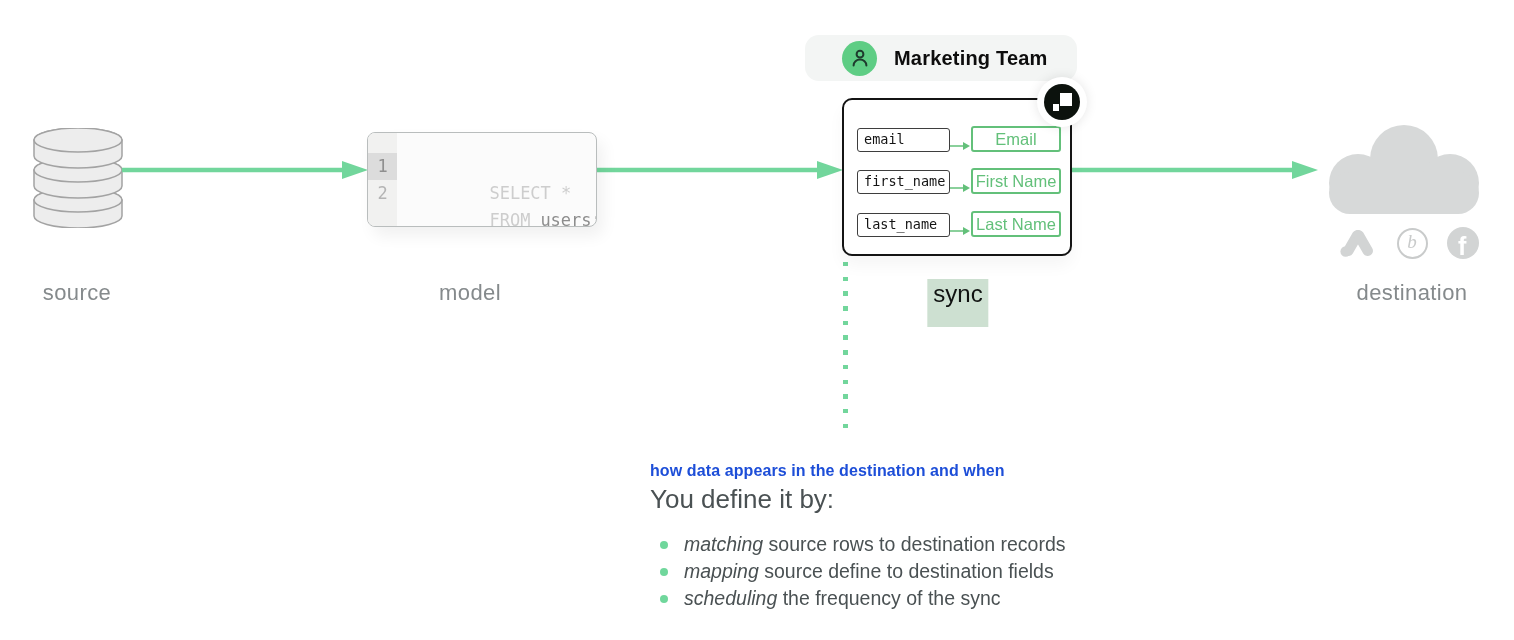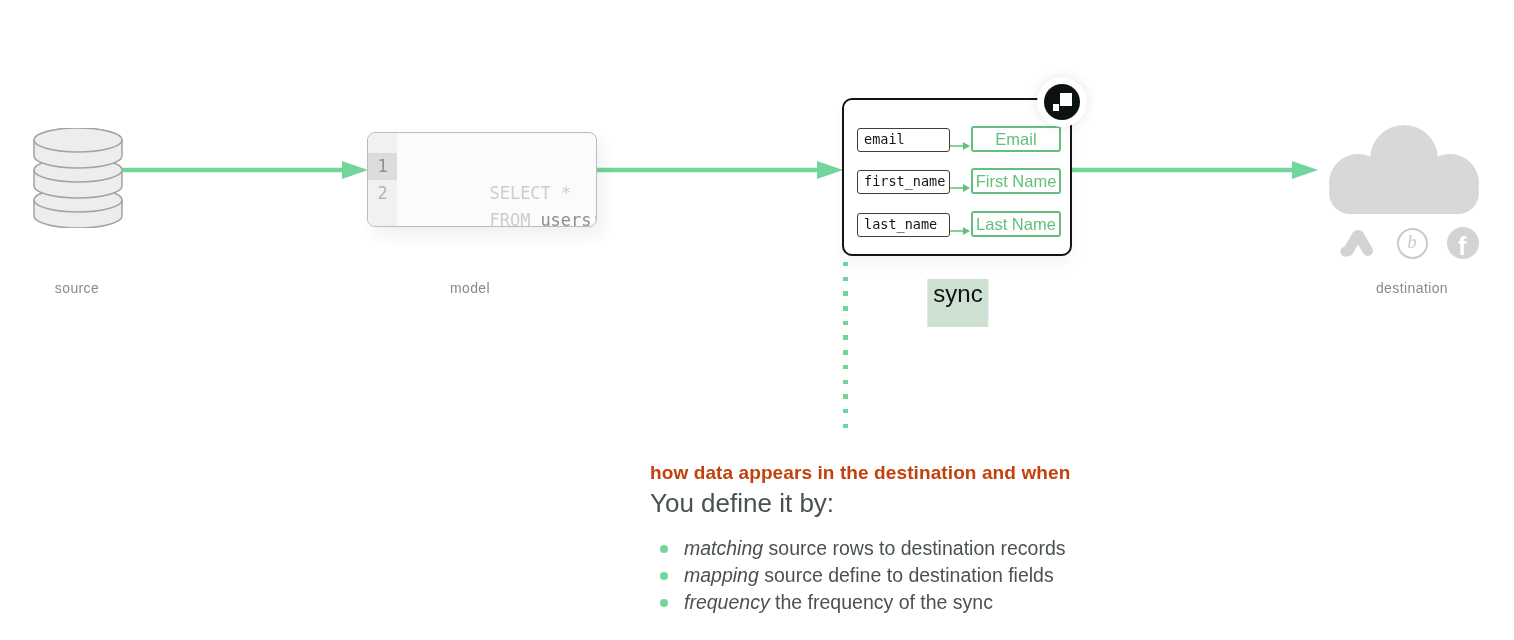--- a/index.html
+++ b/index.html
@@ -8,21 +8,21 @@
     position:relative; width:1514px; height:640px; background:#ffffff;
     font-family:"Liberation Sans", sans-serif; overflow:hidden;
   }
 
   
   .flow-arrow { position:absolute; top:160px; width:246px; height:20px; }
 
   
   .diagram-label {
     position:absolute; top:280px; transform:translateX(-50%);
-    font-size:14px; color:#858a8c; letter-spacing:0.4px; white-space:nowrap;
+    font-size:22px; color:#858a8c; letter-spacing:0.4px; white-space:nowrap;
   }
   .lbl-source { left:77px; }
   .lbl-model { left:470px; }
   .lbl-destination { left:1412px; }
   .sync-label {
     position:absolute; top:279px; left:958px; transform:translateX(-50%);
     font-size:24px; font-weight:500; color:#101211;
     background:#cde0d1; padding:1px 6px 19px; white-space:nowrap;
   }
 
@@ -113,21 +113,21 @@
   }
 
   
   .dotted-line {
     position:absolute; left:843px; top:262px; width:4.5px; height:168px;
     background-image:repeating-linear-gradient(180deg,#72d69c 0px,#72d69c 4.5px,transparent 4.5px,transparent 14.7px);
   }
 
   
   .description { position:absolute; left:650px; top:462px; width:560px; color:#4a5153; }
-  .description h3 { font-size:19px; font-weight:700; color:#c2410c; letter-spacing:0.1px; }
+  .description h3 { font-size:16px; font-weight:700; color:#1d4ed8; letter-spacing:0.1px; }
   .description .intro { margin-top:4px; font-size:26px; }
   .description ul { list-style:none; margin-top:16px; }
   .description li { position:relative; padding-left:34px; font-size:19.5px; line-height:27px; }
   .bullet-dot { position:absolute; left:10px; top:10px; width:8px; height:8px; border-radius:50%; background:#70d79c; }
   .term { font-style:italic;margin-top:27px; }
 </style>
 </head>
 <body>
 
 <div class="stage">
@@ -159,20 +159,29 @@
   <div class="model-box">
     <div class="model-gutter"></div>
     <div class="code-line">
       <span class="ln ln-hl">1</span><span class="tok-light">SELECT *</span>
     </div>
     <div class="code-line">
       <span class="ln">2</span><span class="tok-light kw">FROM</span><span class="tok-dark">users;</span>
     </div>
   </div>
 
+  <div class="team-badge">
+    <div class="avatar">
+      <svg width="20" height="20" viewBox="0 0 20 20">
+        <circle cx="10" cy="6.2" r="3.4" fill="none" stroke="#1e3b2d" stroke-width="2"></circle>
+        <path d="M3.6 17.4 a6.4 6 0 0 1 12.8 0" fill="none" stroke="#1e3b2d" stroke-width="2" stroke-linecap="round"></path>
+      </svg>
+    </div>
+    <span class="badge-label">Marketing Team</span>
+  </div>
 
   <div class="sync-card">
     <div class="map-row row-0">
       <div class="src-box">email</div>
       <svg class="map-arrow" width="21" height="12" viewBox="0 0 21 12">
         <line x1="0" y1="6" x2="13" y2="6" stroke="#63c07a" stroke-width="1.5"></line>
         <polygon points="13,2 20,6 13,10" fill="#63c07a"></polygon>
       </svg>
       <div class="dst-box">Email</div>
     </div>
@@ -236,18 +245,18 @@
     <h3>how data appears in the destination and when</h3>
     <div class="intro">You define it by:</div>
     <ul>
       <li>
         <span class="bullet-dot"></span><span class="term">matching</span><span> source rows to destination records</span>
       </li>
       <li>
         <span class="bullet-dot"></span><span class="term">mapping</span><span> source define to destination fields</span>
       </li>
       <li>
-        <span class="bullet-dot"></span><span class="term">frequency</span><span> the frequency of the sync</span>
+        <span class="bullet-dot"></span><span class="term">scheduling</span><span> the frequency of the sync</span>
       </li>
     </ul>
   </div>
 
 </div>
 
 </body></html>

